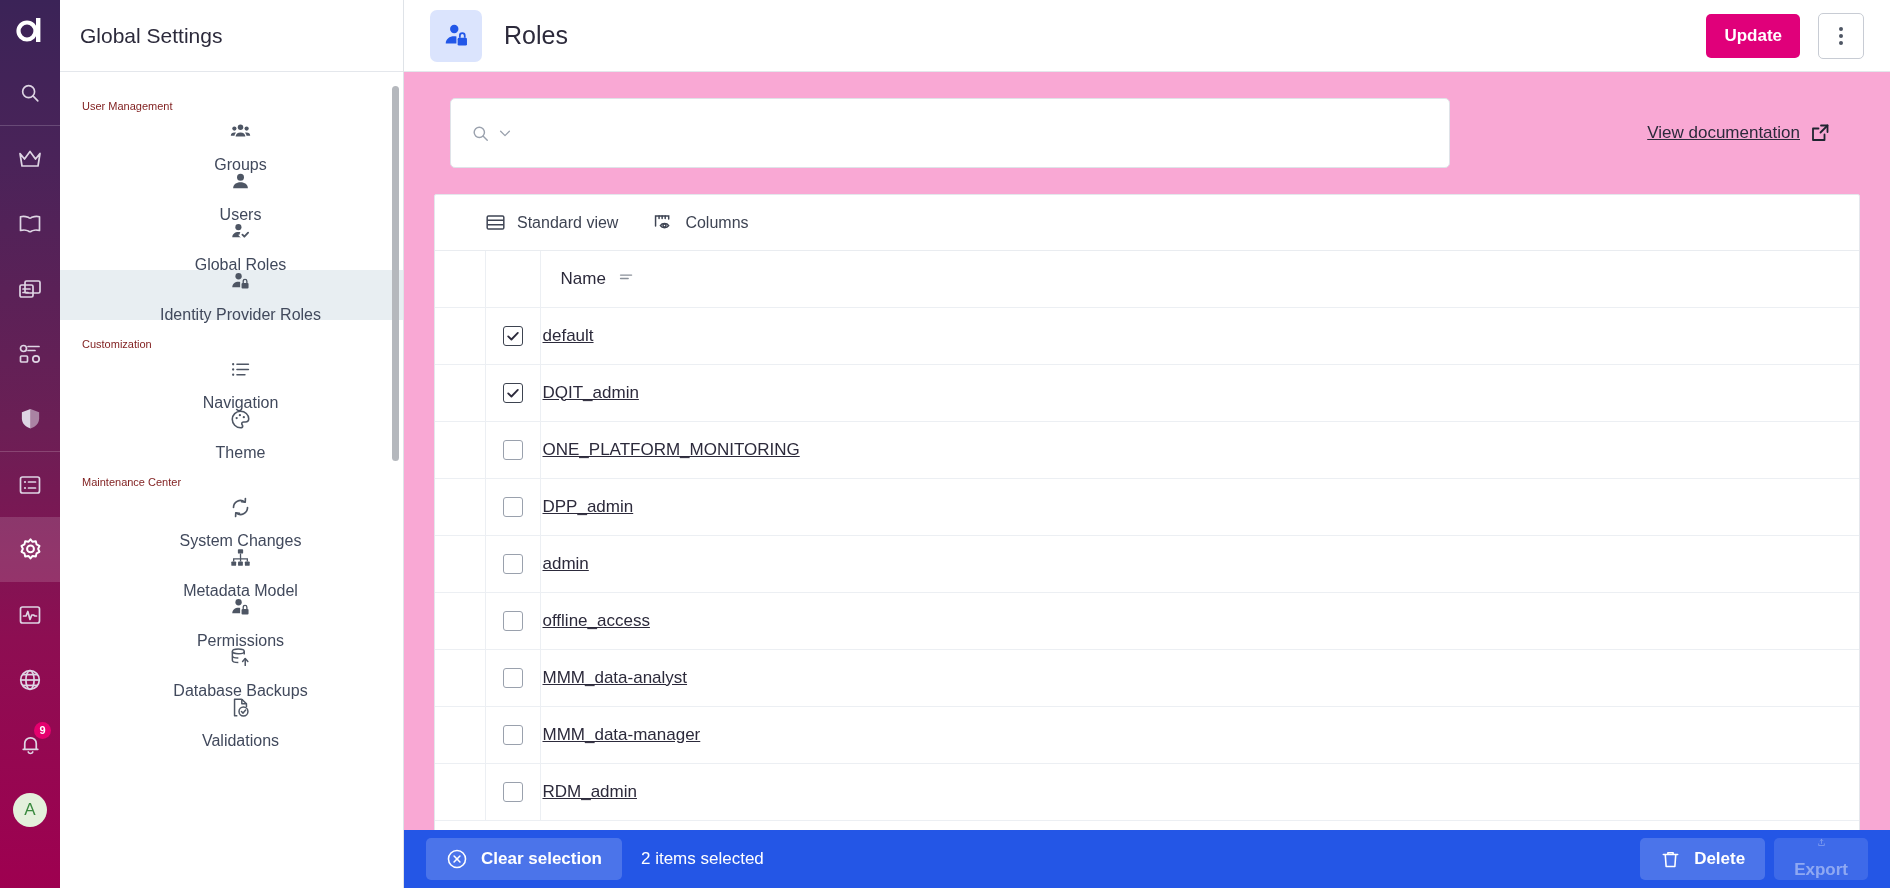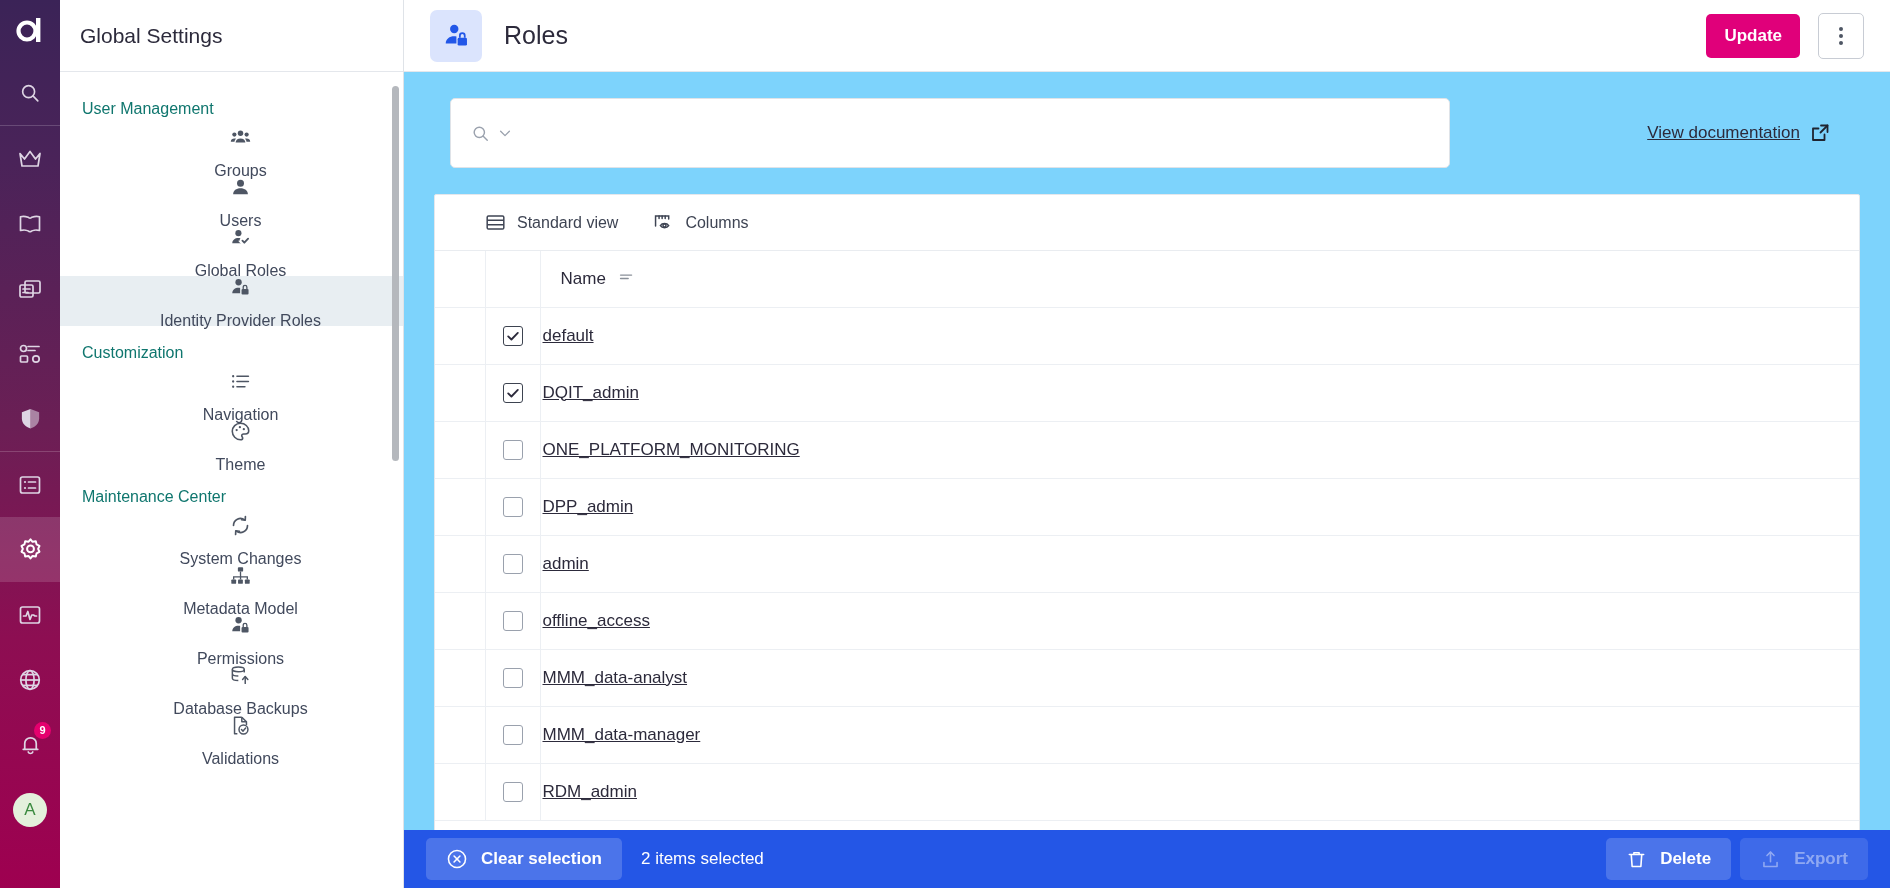--- a/index.html
+++ b/index.html
@@ -61,42 +61,42 @@
     border-bottom: 1px solid #e4e7ec;
   }
   .sidebar-scroll {
     height: calc(888px - 72px);
     overflow: hidden;
     position: relative;
     padding-top: 10px;
   }
   .nav-group-title {
     padding: 18px 22px 8px 22px;
-    font-size: 16px; color: #0f766e; font-weight: 400;
+    font-size: 11px; color: #7f1d1d; font-weight: 400;
   }
   .nav-item {
     display: flex; align-items: center; gap: 14px;
     padding: 0 22px 0 40px;
     height: 50px;
     font-size: 16px; color: #41495c; flex-direction: column;
   }
   .nav-item.active { background: #e8eef2; }
   .nav-item .nav-icon {
     width: 22px; height: 22px; flex: 0 0 22px;
     display: flex; align-items: center; justify-content: center;
     color: #4e5664;
   }
   .sb-scrollbar {
     position: absolute; right: 4px; top: 14px;
     width: 7px; height: 375px;
     background: #b5b8bd; border-radius: 4px;
   }
 
   
-  .main { flex: 1; height: 888px; background: #7dd3fc; display: flex; flex-direction: column; position: relative; }
+  .main { flex: 1; height: 888px; background: #f9a8d4; display: flex; flex-direction: column; position: relative; }
   .main-header {
     height: 72px; min-height: 72px; background: #fff;
     display: flex; align-items: center; padding: 0 26px 0 26px;
     border-bottom: 1px solid #e4e7ec;
   }
   .page-icon {
     width: 52px; height: 52px; border-radius: 7px;
     background: #dbe4fd; color: #2257e8;
     display: flex; align-items: center; justify-content: center;
     margin-right: 22px;
@@ -180,21 +180,21 @@
     z-index: 20;
   }
   .sel-btn {
     display: flex; align-items: center; gap: 13px;
     height: 42px; padding: 0 20px; border-radius: 5px;
     background: rgba(255,255,255,0.18); color: #fff;
     font-size: 17px; font-weight: bold; cursor: pointer;
   }
   .sel-count { color: #fff; font-size: 17px; margin-left: 10px; text-align: center; }
   .sel-spacer { flex: 1; }
-  .sel-btn.disabled { color: rgba(255,255,255,0.42); background: rgba(255,255,255,0.12); cursor: default; }
+  .sel-btn.disabled { color: rgba(255,255,255,0.42); background: rgba(255,255,255,0.12); cursor: default; flex-direction: column; }
   .sel-btn.disabled svg { opacity: 0.42; }
 </style>
 </head>
 <body>
 
 <div id="app">
 
   <div class="rail">
     <div class="rail-logo">
       <svg width="30" height="28" viewBox="0 0 30 28" fill="none">

